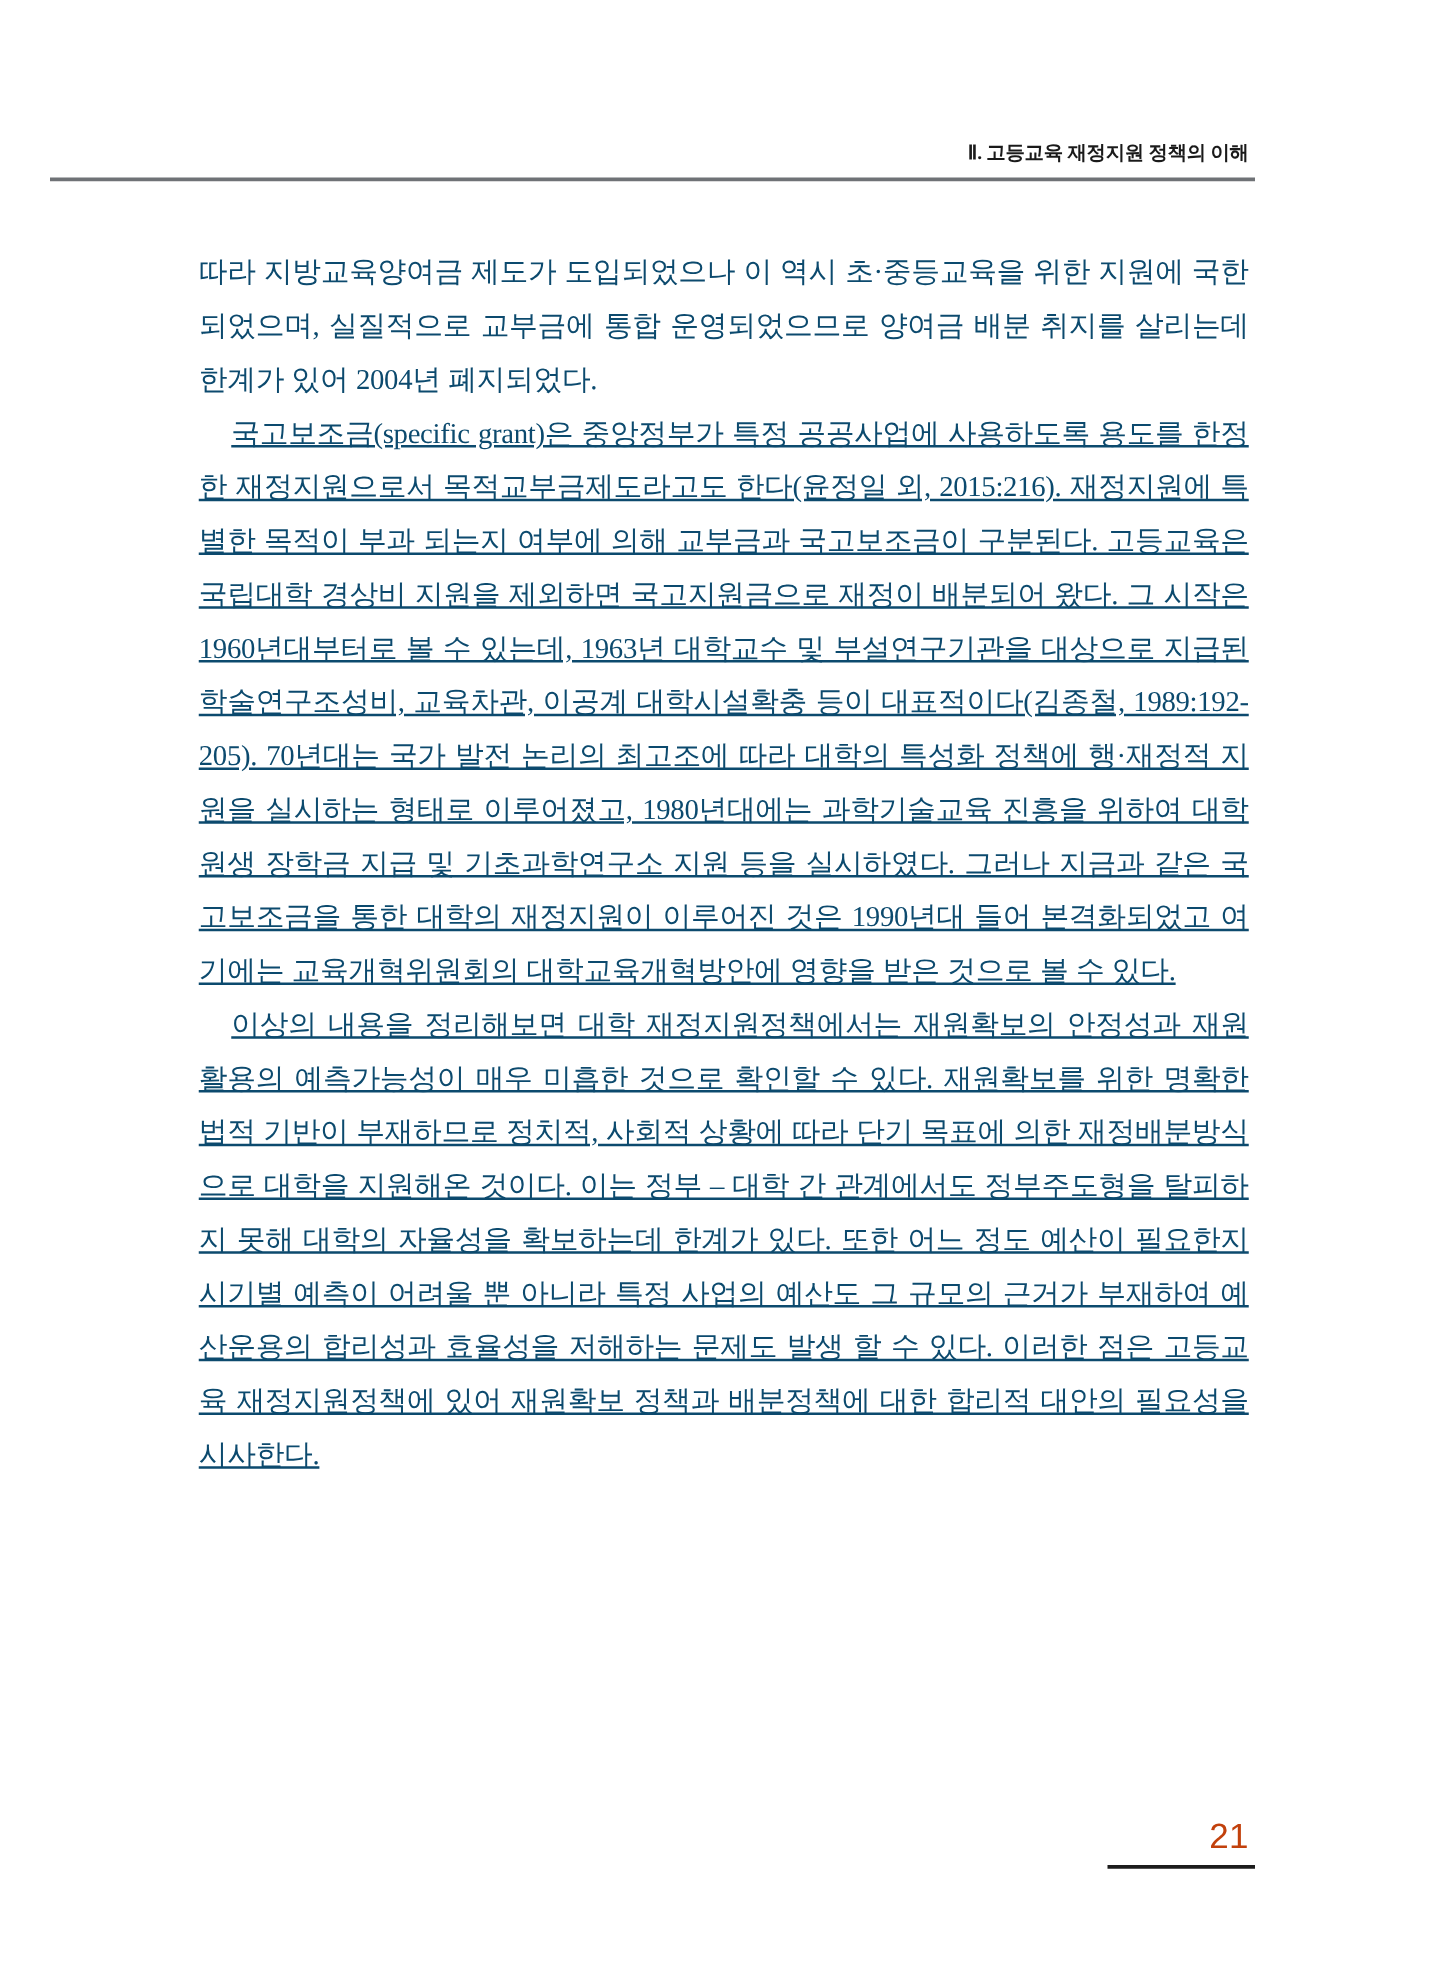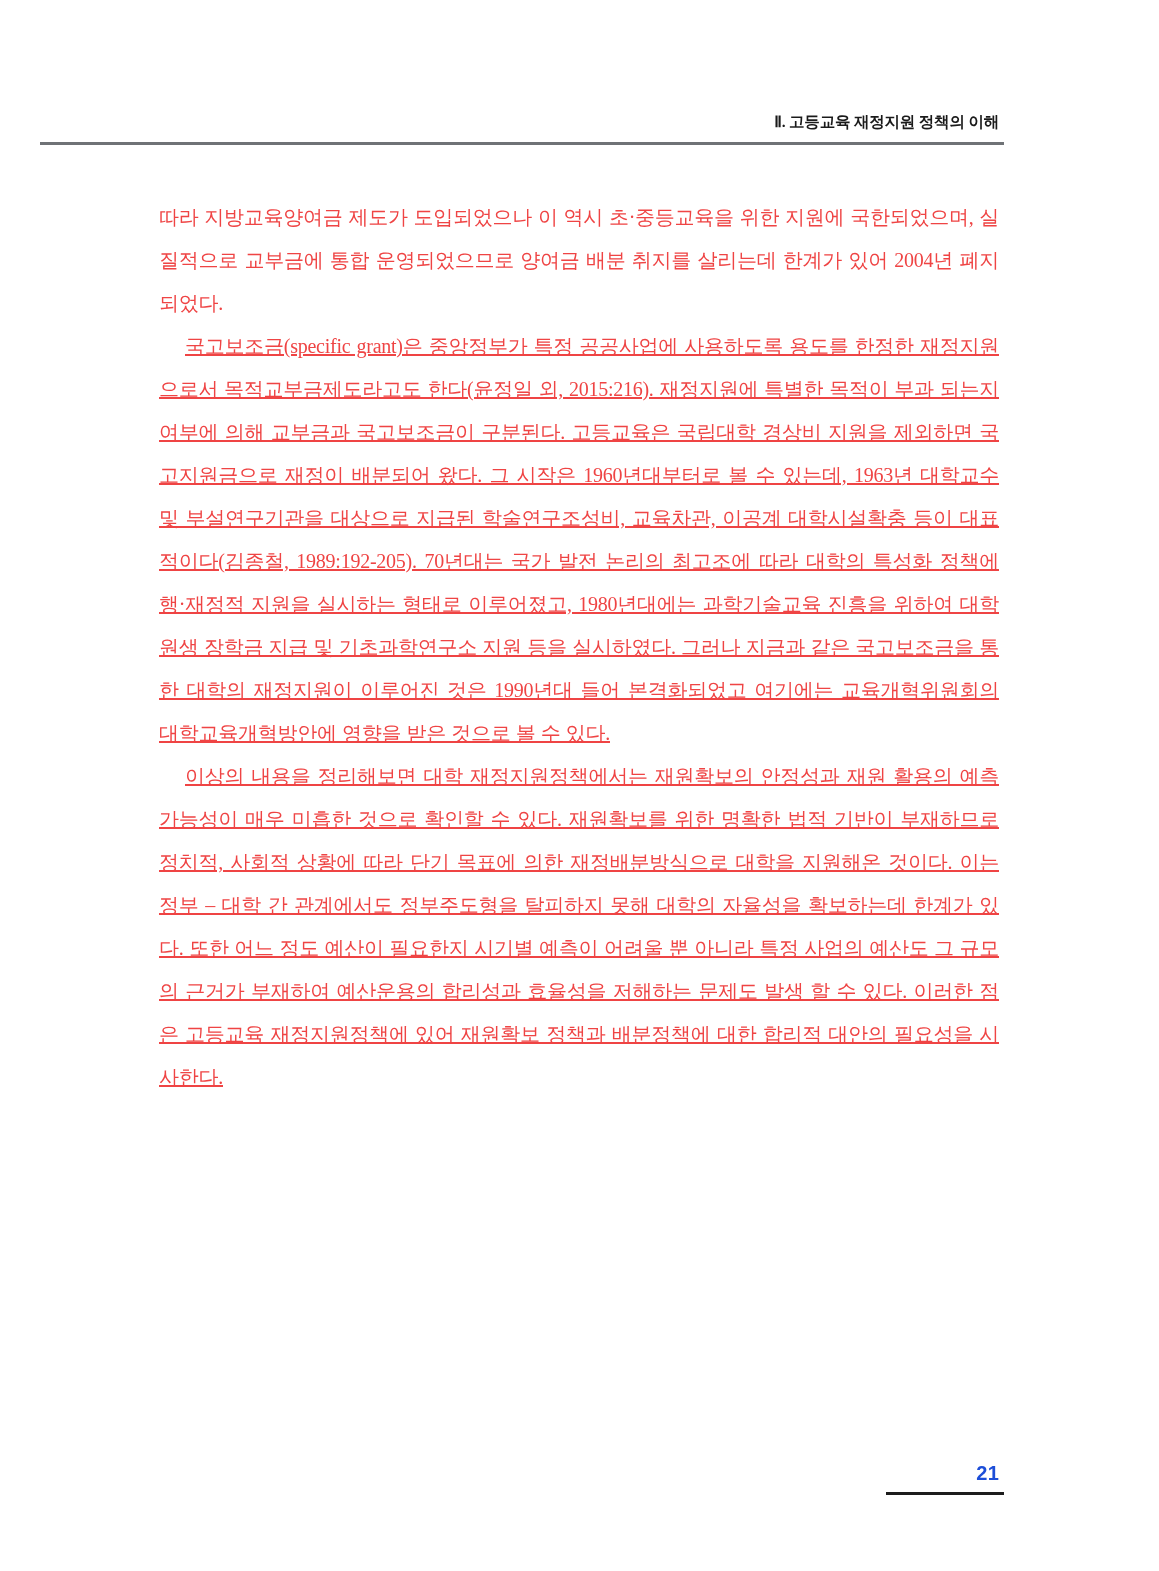--- a/index.html
+++ b/index.html
@@ -52,27 +52,27 @@
 
   
   .content {
     position: absolute;
     top: 196px;
     left: 159px;
     width: 840px;
   }
   p.para {
     margin: 0;
-    font-size: 20px;
+    font-size: 23px;
     line-height: 43px;
     text-align: justify;
     text-justify: inter-character;
     letter-spacing: -0.25px;
     word-spacing: 0.5px;
-    color: #ef4444;
+    color: #0c4a6e;
   }
   p.para.indent {
     text-indent: 26px;
   }
   p.para + p.para {
     margin-top: 0;
     text-decoration: underline;
   }
 
   
@@ -80,24 +80,24 @@
     position: absolute;
     left: 160px;
     right: 160px;
     bottom: 72px;
     height: 40px;
   }
   .page-number {
     position: absolute;
     right: 0;
     bottom: 14px;
-    font-size: 20px;
-    font-weight: 700;
+    font-size: 28px;
+    font-weight: 400;
     font-family: "Liberation Sans", sans-serif;
-    color: #1d4ed8;
+    color: #c2410c;
     letter-spacing: 0.2px;
   }
   .footer-rule {
     position: absolute;
     right: -5px;
     bottom: 4px;
     width: 118px;
     height: 3.5px;
     background: #1c1c1c;
   }

